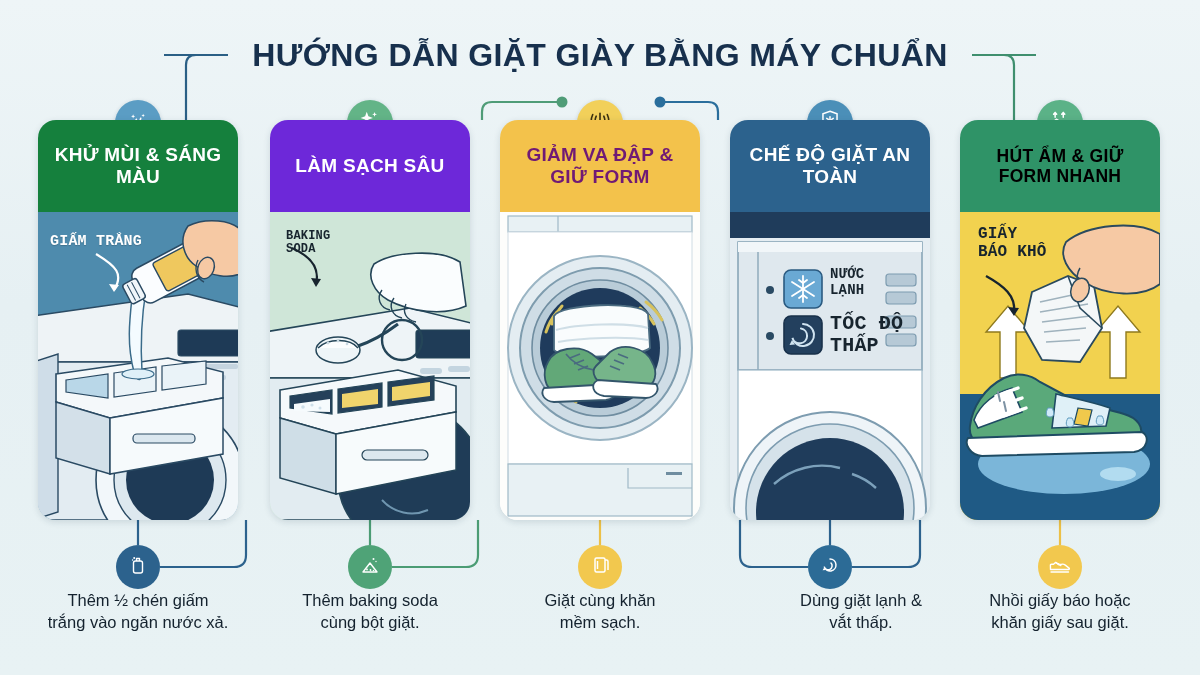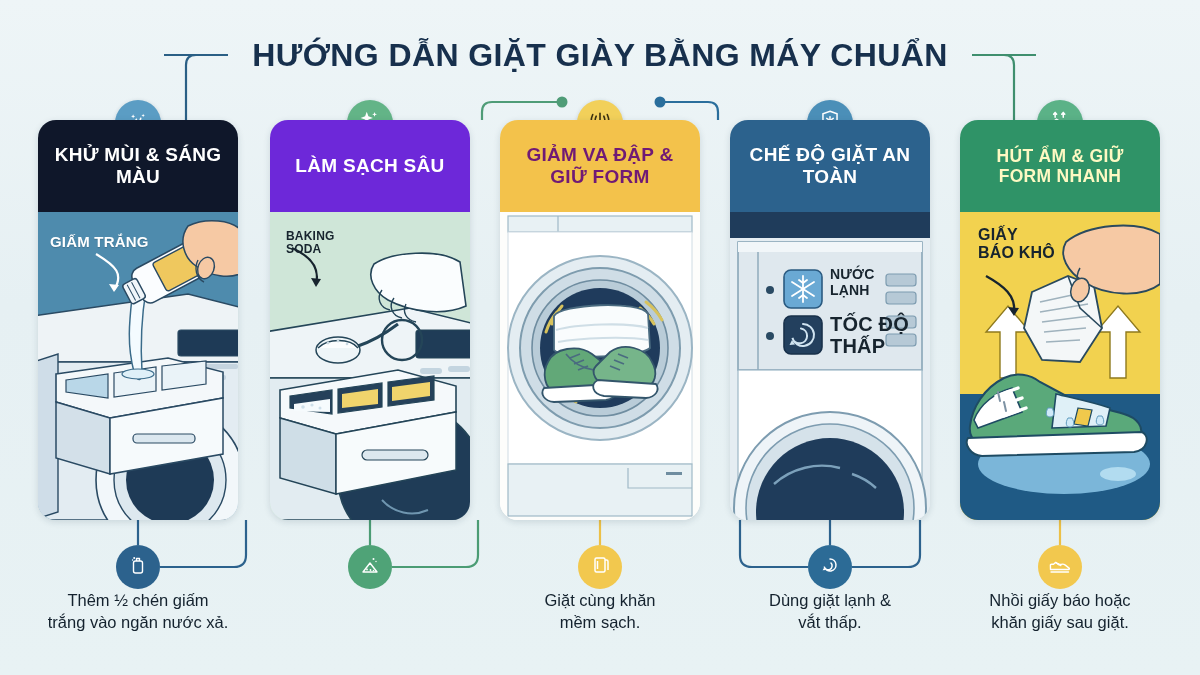--- a/index.html
+++ b/index.html
@@ -50,37 +50,37 @@
   .card-head {
     height:92px; display:flex; align-items:center; justify-content:center;
     text-align:center; padding:0 8px 0 8px;
   }
   .card-head .htxt {
     font-size:19px; font-weight:bold; line-height:1.17; letter-spacing:.3px;
   }
   .card-body { position:absolute; top:92px; left:0; right:0; bottom:0; }
 
   
-  .c1 .card-head { background:#0f172a; }  .c1 .htxt { color:#ffffff; }
+  .c1 .card-head { background:#15803d; }  .c1 .htxt { color:#ffffff; }
   .c1 .card-body { background:#4e8bad; }
   .c2 .card-head { background:#6d28d9; }  .c2 .htxt { color:#ffffff; }
   .c2 .card-body { background:#cfe6d8; }
   .c3 .card-head { background:#f3c24b; }  .c3 .htxt { color:#701a75; }
   .c3 .card-body { background:#fdfdfb; }
   .c4 .card-head { background:#2c628d; }  .c4 .htxt { color:#ffffff; }
   .c4 .card-body { background:#e5edf2; }
-  .c5 .card-head { background:#2f9367; }  .c5 .htxt { color:#fef9c3; }
+  .c5 .card-head { background:#2f9367; }  .c5 .htxt { color:#000000; }
   .c5 .card-body { background:#f2d24f; }
 
   .card-illustration { position:absolute; inset:0; }
 
   
   .anno {
     position:absolute; font-weight:bold; line-height:1.12;
-    font-size:13px; letter-spacing:.2px; white-space:pre-line;
+    font-size:13px; letter-spacing:.2px; white-space:pre-line;font-family:Liberation Mono, monospace;
   }
   .anno.light { color:#ffffff; text-shadow:0 1px 1px rgba(0,0,0,.18); }
   .anno.dark  { color:#17242e; }
 
   
   .badge {
     position:absolute; width:46px; height:46px; border-radius:50%;
     display:flex; align-items:center; justify-content:center;
     box-shadow:0 1px 4px rgba(20,50,70,.18);
   }
@@ -530,19 +530,21 @@
       <svg viewBox="0 0 24 24" fill="none" stroke="#ffffff" stroke-width="1.4" stroke-linejoin="round" stroke-linecap="round">
         <path d="M2.5 16.5h18c.8 0 1.2-.9.6-1.4l-3.8-3c-1-.8-2.3-1.2-3.6-.9l-2.7.5-3.5-2.3-2 1.8H3.4c-.6 0-1 .5-1 1.1z"></path>
         <path d="M8 9.5l2.5 2M10.5 10.8l2.3 1.8"></path>
         <line x1="3" y1="19" x2="20.5" y2="19"></line>
       </svg>
     </span>
   </div>
 
   <div class="caption" style="left:25px;">Thêm ½ chén giấm
 trắng vào ngăn nước xả.</div>
+  <div class="caption" style="left:257px;">Thêm baking soda
+cùng bột giặt.</div>
   <div class="caption" style="left:487px;">Giặt cùng khăn
 mềm sạch.</div>
-  <div class="caption" style="left:717px;">Dùng giặt lạnh &amp;
+  <div class="caption" style="left:748px;">Dùng giặt lạnh &amp;
 vắt thấp.</div>
   <div class="caption" style="left:947px;">Nhồi giấy báo hoặc
 khăn giấy sau giặt.</div>
 </div>
 
 </body></html>

